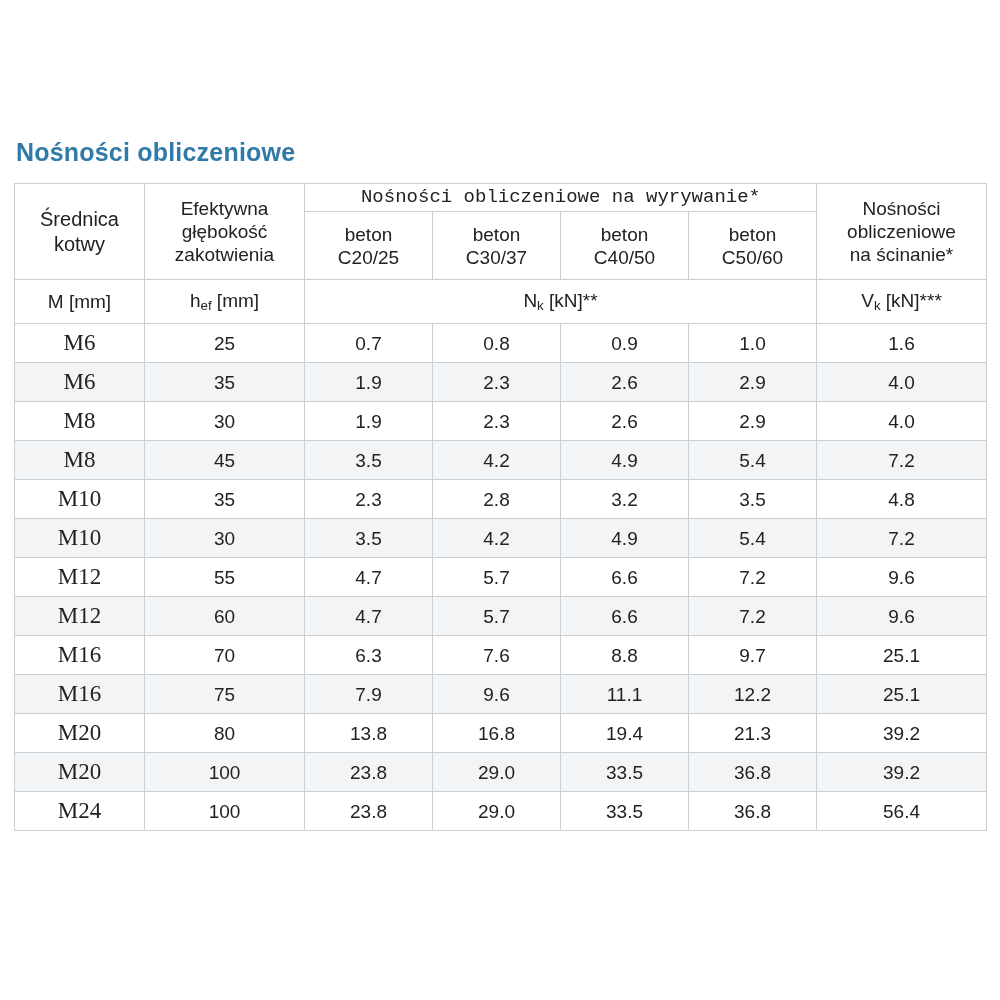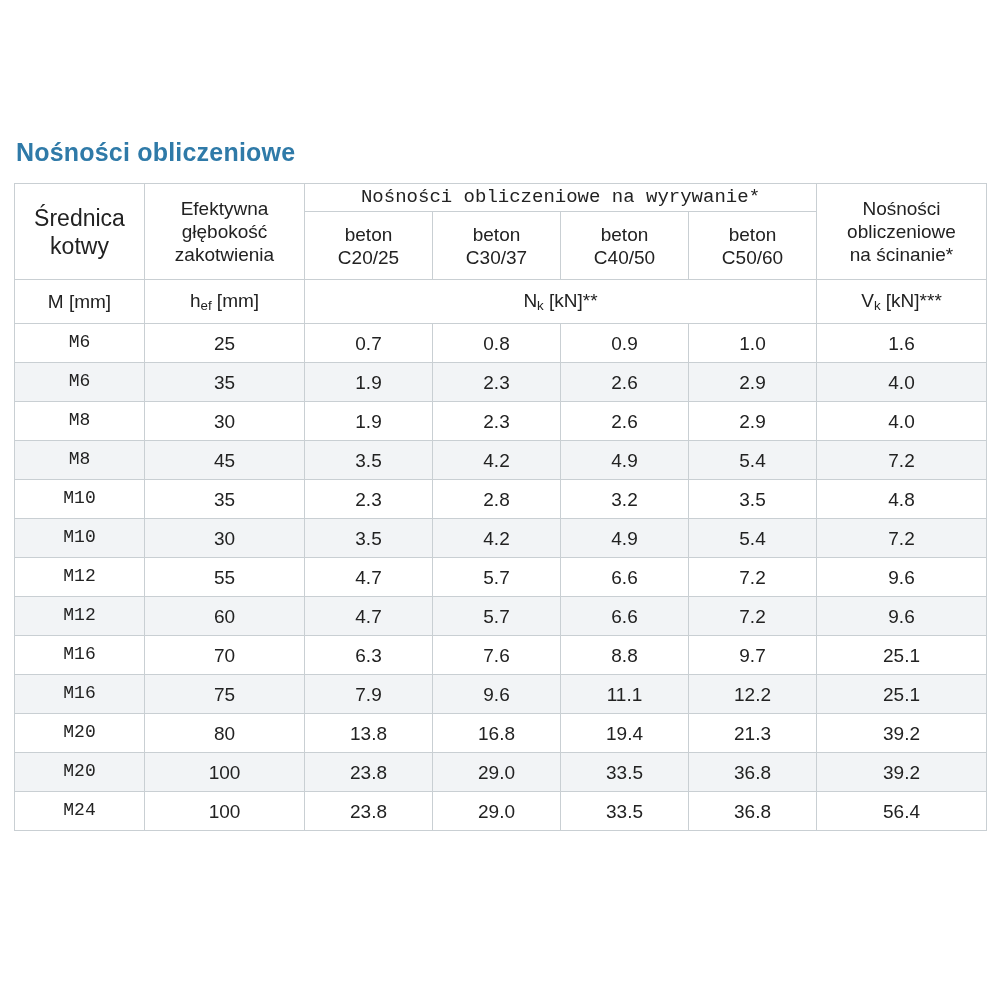--- a/index.html
+++ b/index.html
@@ -42,21 +42,21 @@
     border: 1px solid #c9cfd3;
     text-align: center;
     vertical-align: middle;
     font-weight: normal;
     padding: 2px 4px;
     line-height: 1.22;
   }
   
   .h-diam {
     width: 130px;
-    font-size: 23px;
+    font-size: 20px;
   }
   .h-depth {
     width: 160px;
     font-size: 19px;
   }
   .h-pull {
     font-size: 19px;
     font-family: Liberation Mono, monospace;
   }
   .h-shear {
@@ -84,22 +84,22 @@
     vertical-align: -0.25em;
     margin-top: 23px;
   }
   tbody tr {
     height: 39px;
   }
   tbody tr.alt td {
     background: #f2f4f6;
   }
   tbody td.diam {
-    font-family: Liberation Mono, monospace;
-    font-size: 18px;
+    font-family: Liberation Serif, serif;
+    font-size: 23px;
   }
   thead td, thead th {
     background: #ffffff;
   }
   .nowrap { white-space: nowrap; }
 </style>
 </head>
 <body>
 
 <div class="page">

